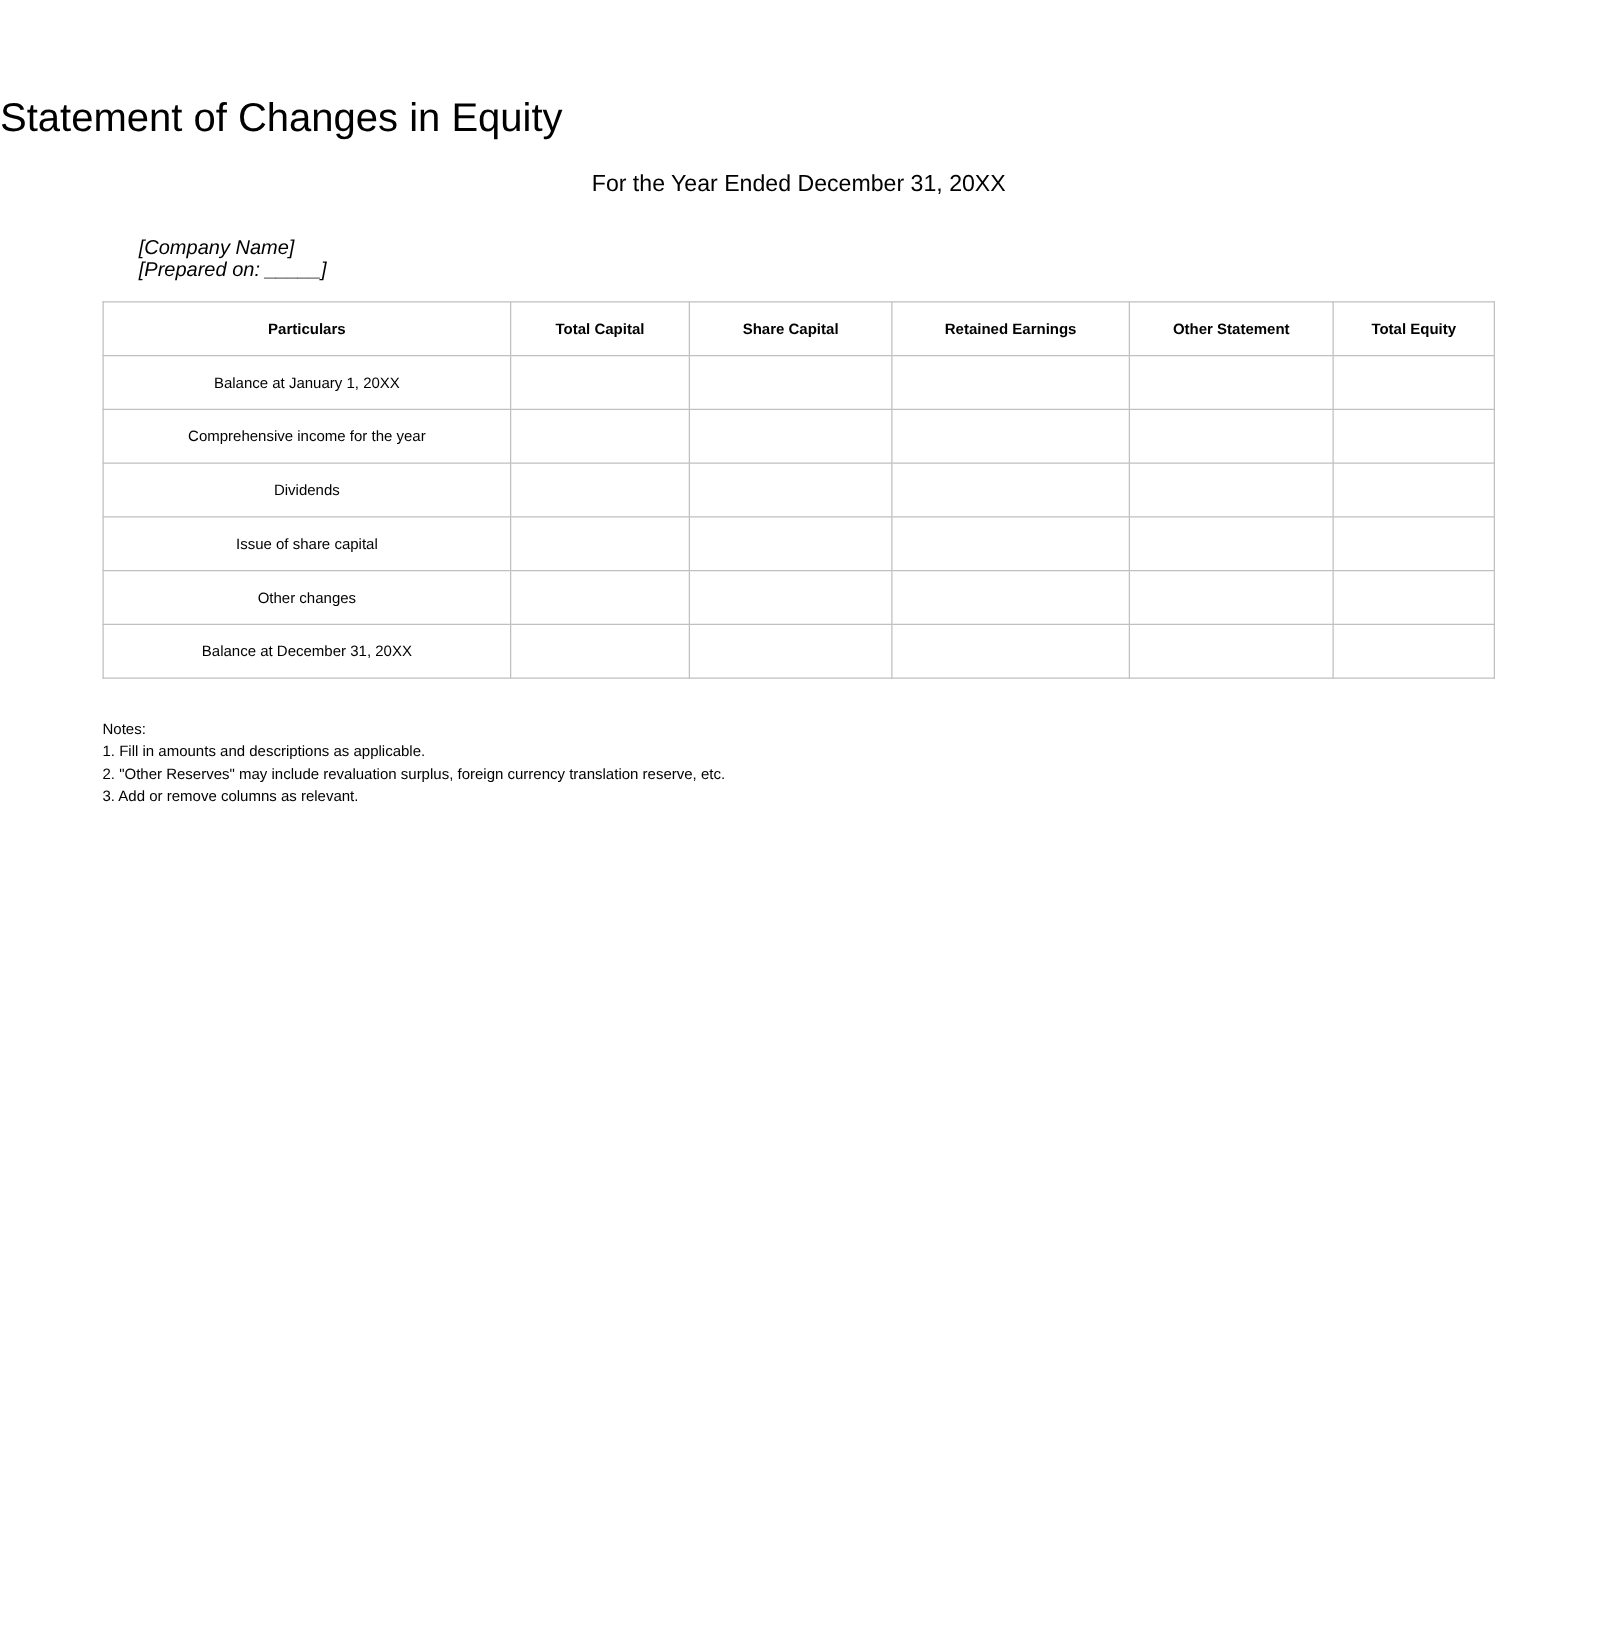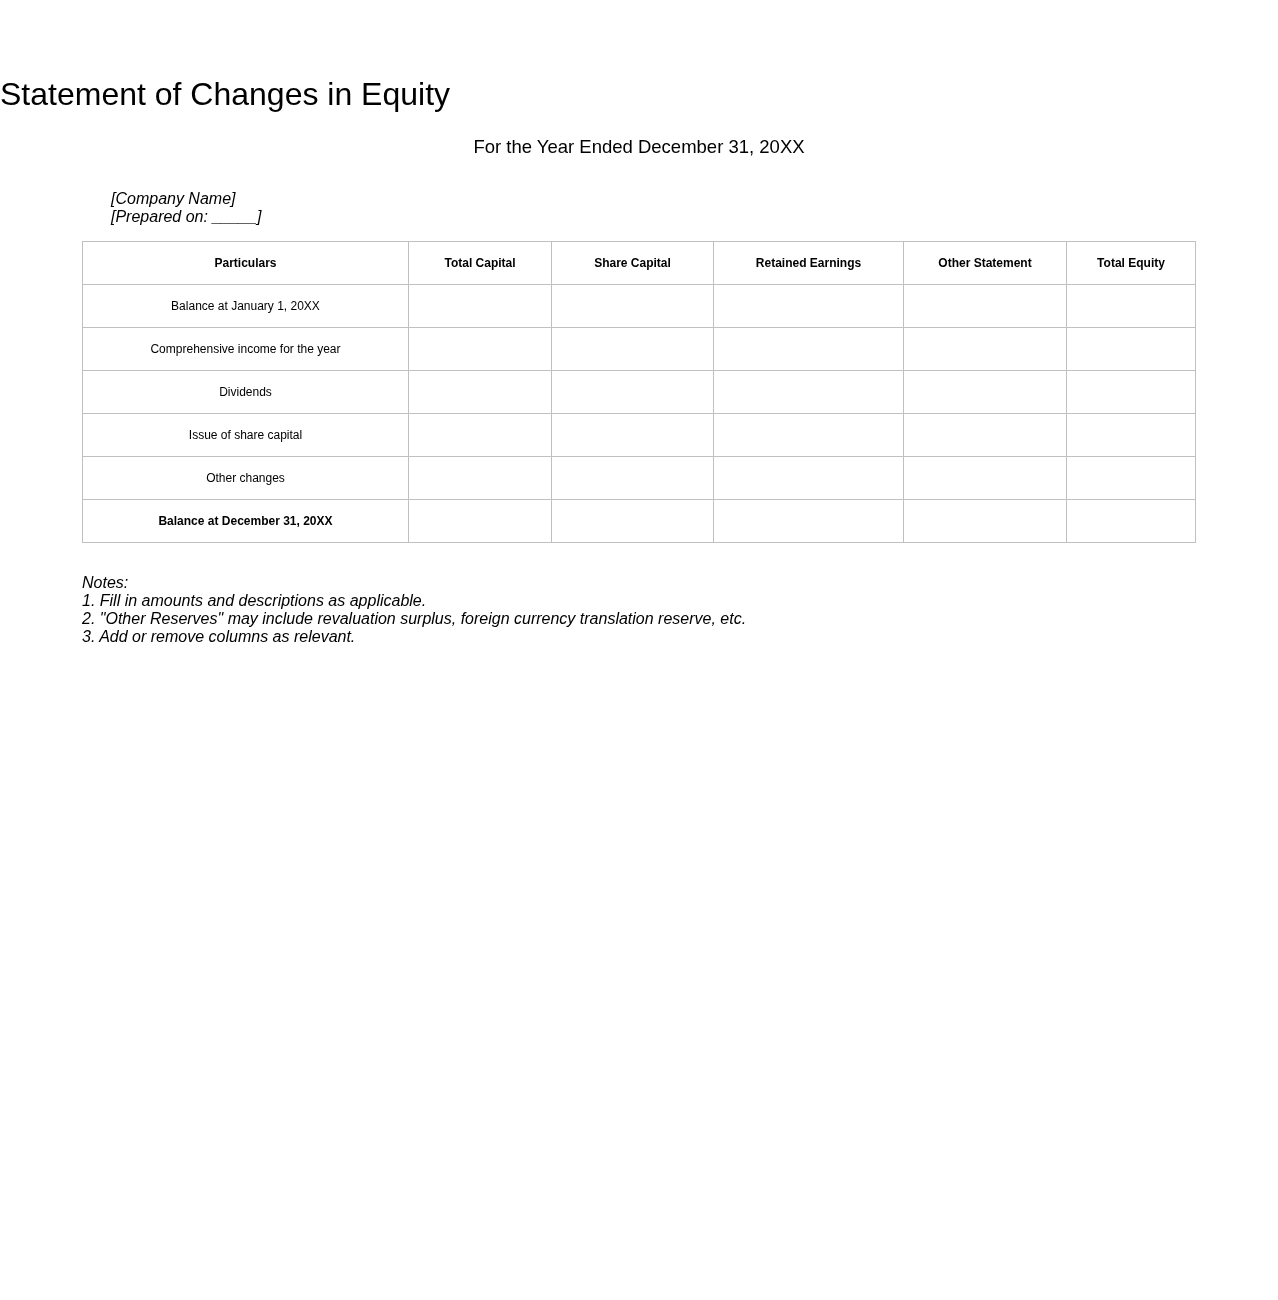--- a/index.html
+++ b/index.html
@@ -53,33 +53,32 @@
       font-size: 12px;
     }
     table.equity th, table.equity td {
       border: 1px solid #c0c0c0;
       height: 42px;
       padding: 0;
       text-align: center;
       vertical-align: middle;
     }
     table.equity th { font-weight: bold; }
-    table.equity td.bold { font-weight: bold; margin-left: 20px; }
+    table.equity td.bold { font-weight: normal; margin-left: 20px; }
     .col-0 { width: 325px; }
     .col-1 { width: 142px; }
     .col-2 { width: 161px; }
     .col-3 { width: 189px; }
     .col-4 { width: 162px; }
     .col-5 { width: 128px; }
     .notes {
       position: absolute;
       top: 574px;
       left: 82px;
-      font-size: 16px;
-      font-style: italic;
+      font-size: 12px;
       line-height: 18px;
     }
   </style>
 </head>
 <body>
 
 <h1 class="title">Statement of Changes in Equity</h1>
 <p class="subtitle">For the Year Ended December 31, 20XX</p>
 
 <div class="meta">

